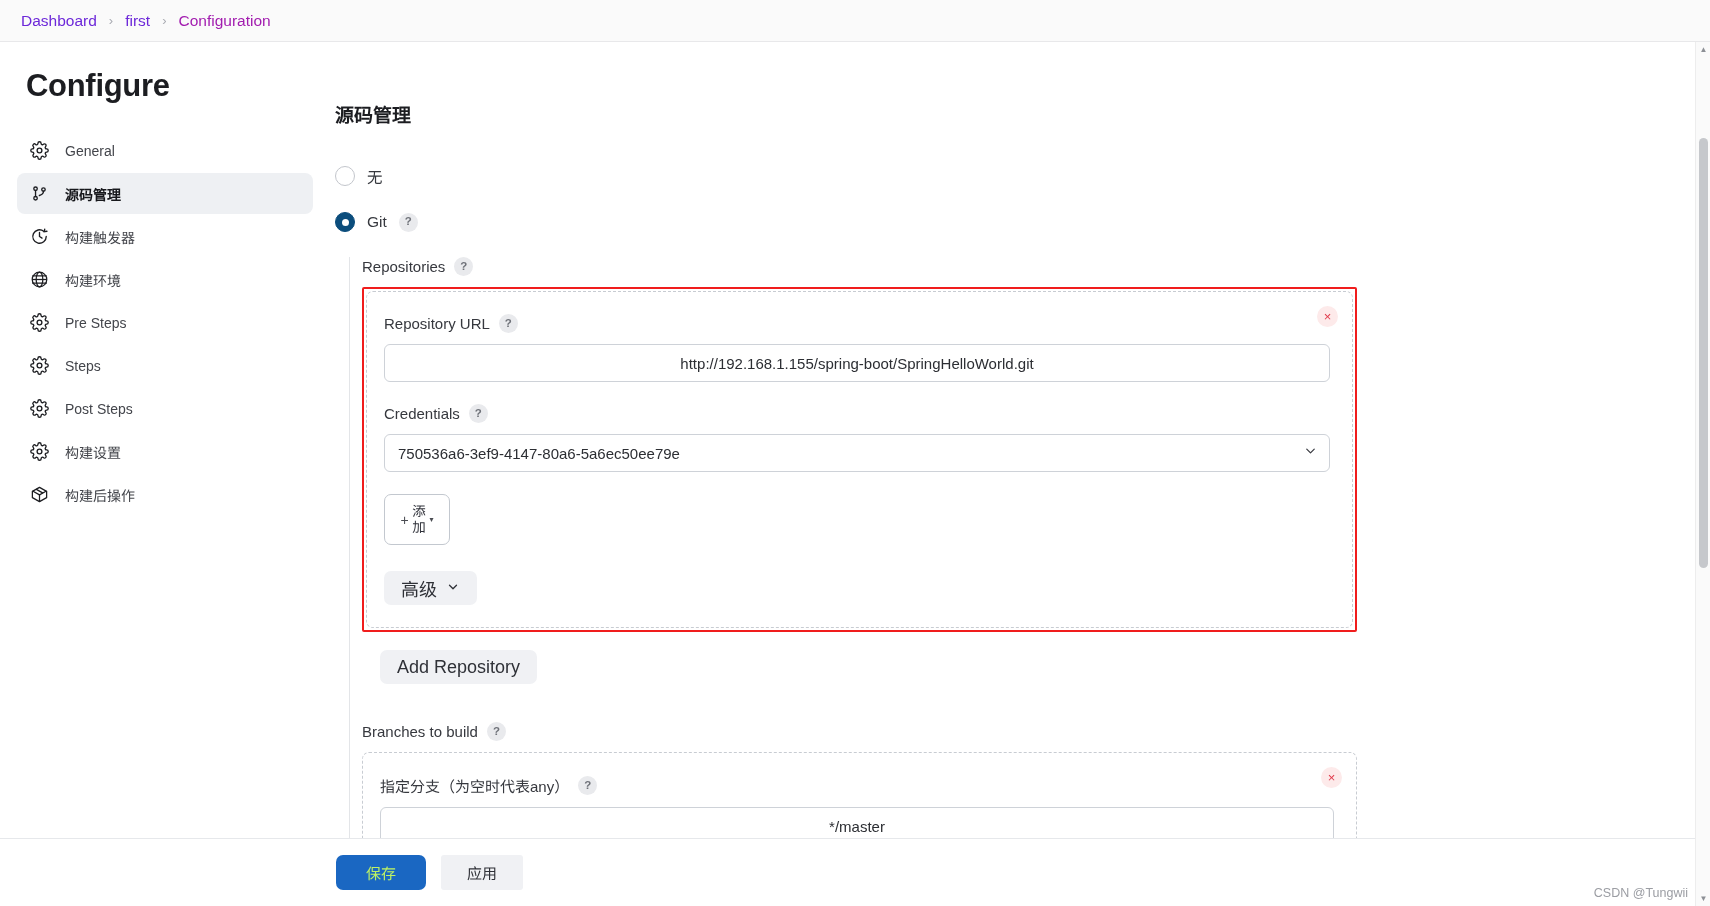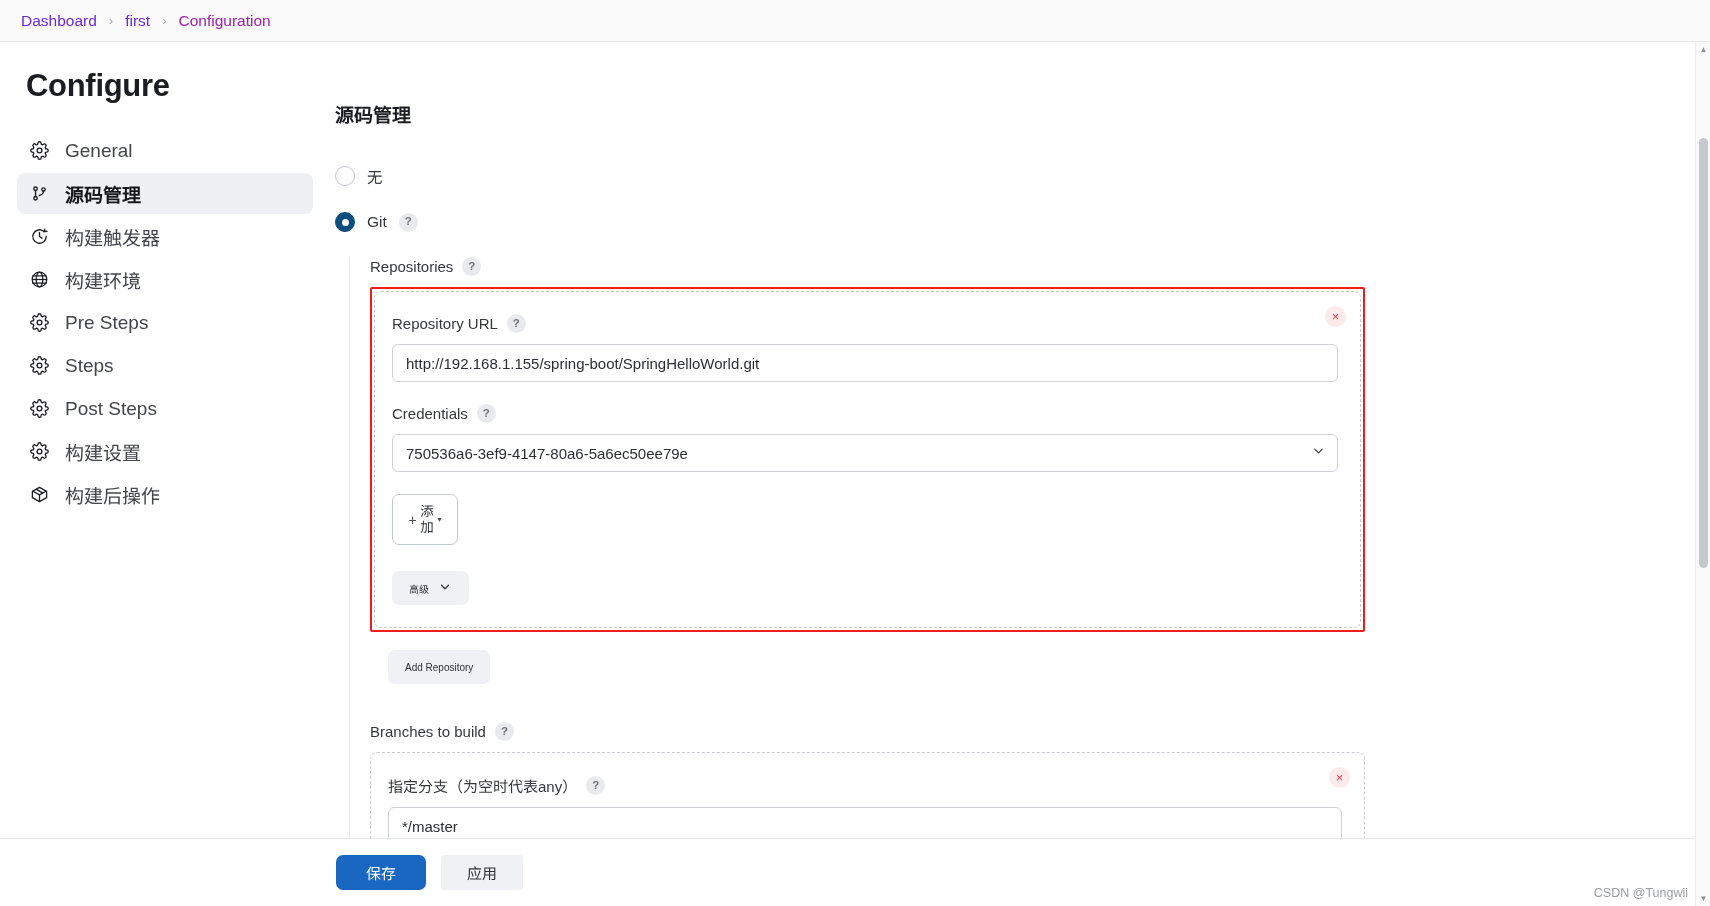--- a/index.html
+++ b/index.html
@@ -80,21 +80,21 @@
   }
   .side-item.active { background: #eef0f3; }
   .side-item .ico {
     width: 21px; height: 21px;
     flex: 0 0 21px;
     display: flex; align-items: center; justify-content: center;
     color: #1c1d21;
   }
   .side-item .ico svg { display: block; }
   .side-label {
-    font-size: 19px;
+    font-size: 14px;
     color: #43454b;
     white-space: nowrap;
   }
   .side-item.active .side-label { color: #17181c; font-weight: 600; }
 
   
   .main {
     flex: 1;
     padding: 58px 0 0 0;
     position: relative;
@@ -155,21 +155,21 @@
     align-items: center;
     justify-content: center;
     cursor: pointer;
     flex: 0 0 19px;
     line-height: 1;
   }
 
   
   .git-block {
     margin-left: 14px;
-    padding-left: 20px;
+    padding-left: 12px;
     border-left: 1px solid #e3e5e8;
   }
 
   .field-label {
     display: flex;
     align-items: center;
     gap: 9px;
     font-size: 15px;
     color: #36383e;
     margin-bottom: 11px;
@@ -220,20 +220,21 @@
     width: 100%;
     height: 38px;
     border: 1.4px solid #ced2d8;
     border-radius: 6px;
     background: #fff;
     font-size: 15px;
     color: #2c2e33;
     padding: 0 13px;
     font-family: inherit;
     outline: none;
+    text-align: center;
   }
   .txt-input::placeholder { color: #9a9da4; }
 
   .field-group { margin-bottom: 22px; }
 
   
   .select-wrap { position: relative; width: 100%; }
   .select-box {
     width: 100%;
     height: 38px;
@@ -290,21 +291,21 @@
   
   .pill-btn {
     display: inline-flex;
     align-items: center;
     gap: 9px;
     height: 34px;
     padding: 0 17px;
     border-radius: 7px;
     background: #f0f1f4;
     border: none;
-    font-size: 10px;
+    font-size: 18px;
     color: #2f3137;
     cursor: pointer;
     font-family: inherit;
   }
 
   .advanced-row { margin-top: 26px; }
   .add-repo-row { margin-top: 18px; margin-left: 18px; }
 
   .branches-label { margin-top: 38px; }
 
@@ -317,21 +318,21 @@
     background: #fff;
     border-top: 1px solid #e6e8eb;
     display: flex;
     align-items: center;
     gap: 15px;
     padding-left: 336px;
     z-index: 30;
   }
   .btn-primary {
     background: #1a67c2;
-    color: #ffffff;
+    color: #bef264;
     border: none;
     border-radius: 7px;
     height: 35px;
     padding: 0 30px;
     font-size: 15px;
     cursor: pointer;
     font-family: inherit;
   }
   .btn-secondary {
     background: #f0f1f4;

